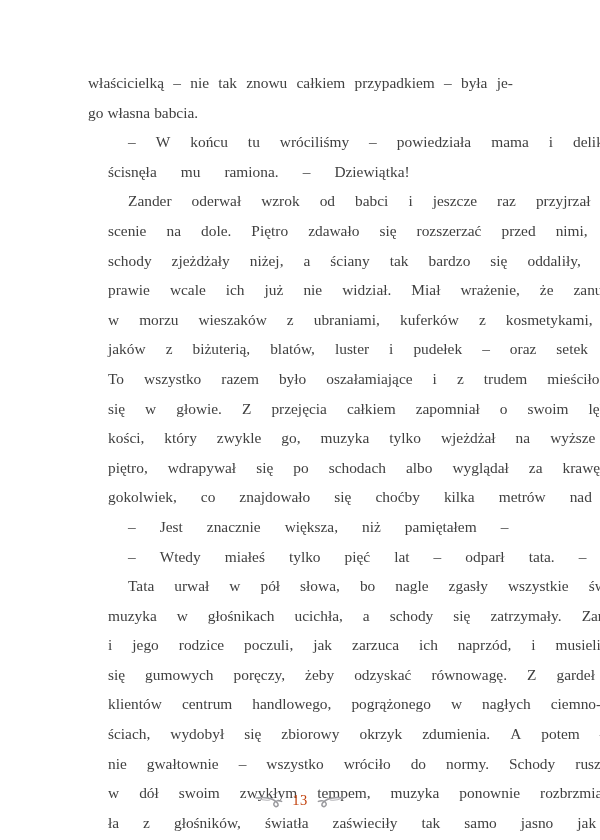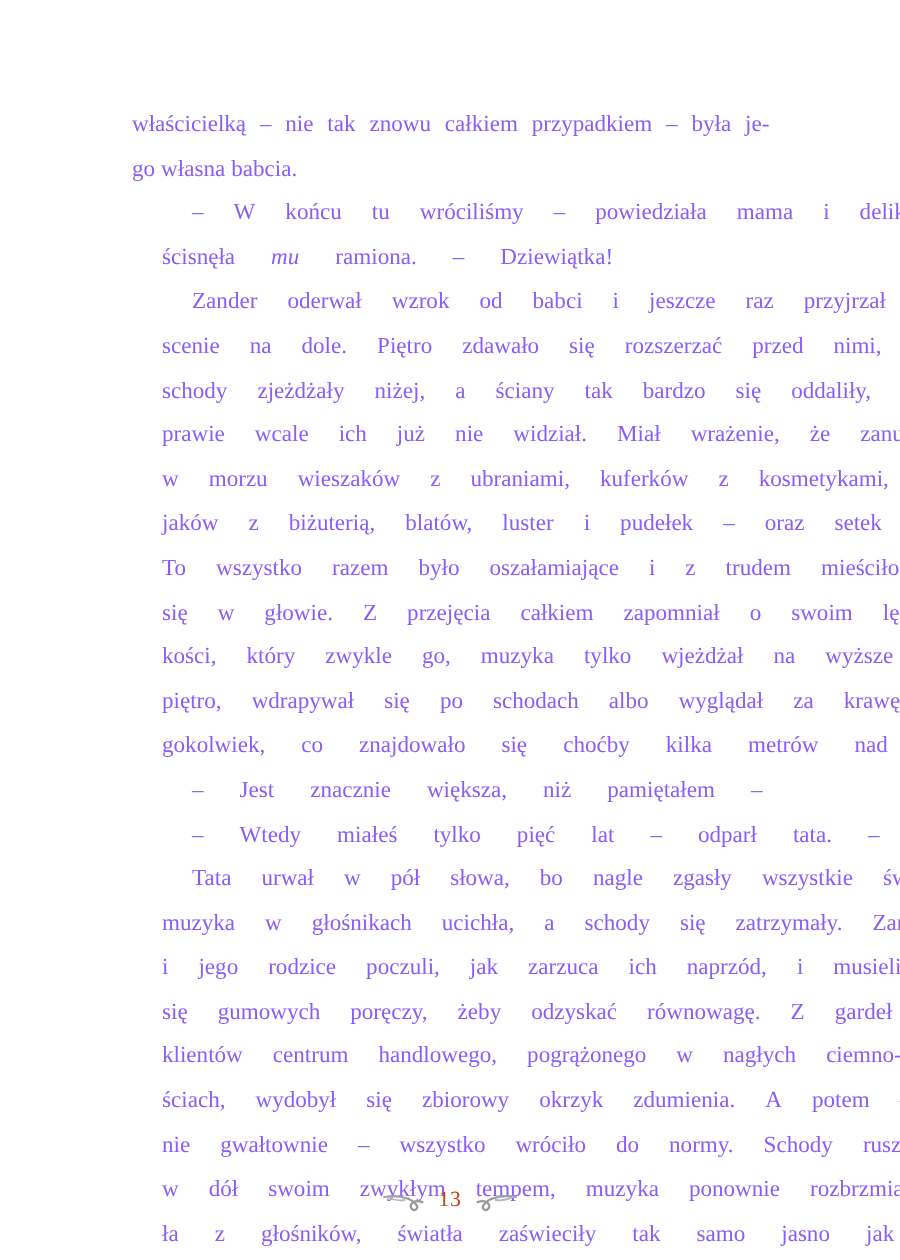--- a/index.html
+++ b/index.html
@@ -20,21 +20,21 @@
     position: absolute;
     inset: 0;
     background: #ffffff;
   }
 
   #text-block {
     position: absolute;
     left: 88px;
     top: 68px;
     width: 425px;
-    color: #8b5cf6;
+    color: #404040;
     font-size: 15.4px;
     line-height: 29.6px;
     text-align: justify;
     text-justify: inter-word;
     hyphens: none;
   }
 
   .para {
     margin: 0;
     text-indent: 20px;
@@ -127,21 +127,21 @@
           <span class="w">tu</span>
           <span class="w">wróciliśmy</span>
           <span class="w">–</span>
           <span class="w">powiedziała</span>
           <span class="w">mama</span>
           <span class="w">i</span>
           <span class="w">delikatnie</span>
         </span>
         <span class="line last">
           <span class="w">ścisnęła</span>
-          <span class="w" style="margin-left: 0.26em; font-style: italic;">mu</span>
+          <span class="w" style="margin-left: 0.26em;">mu</span>
           <span class="w" style="margin-left: 0.26em;">ramiona.</span>
           <span class="w" style="margin-left: 0.26em;">–</span>
           <span class="w" style="margin-left: 0.26em;">Dziewiątka!</span>
         </span>
       </p>
       <p class="para">
         <span class="line indent">
           <span class="w">Zander</span>
           <span class="w">oderwał</span>
           <span class="w">wzrok</span>

